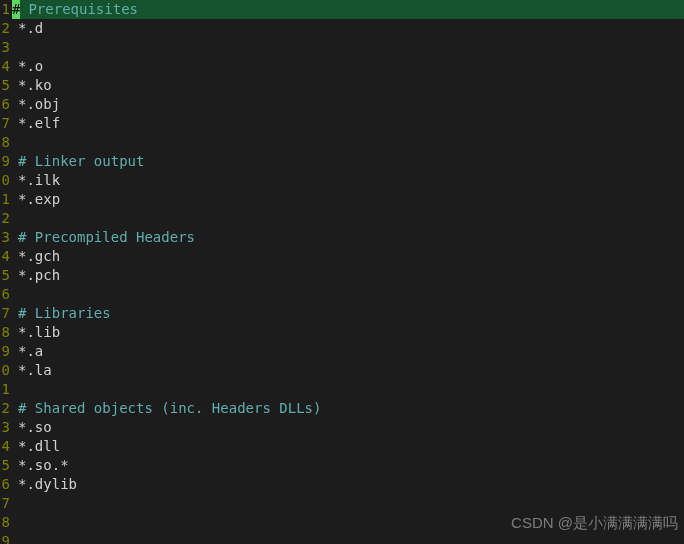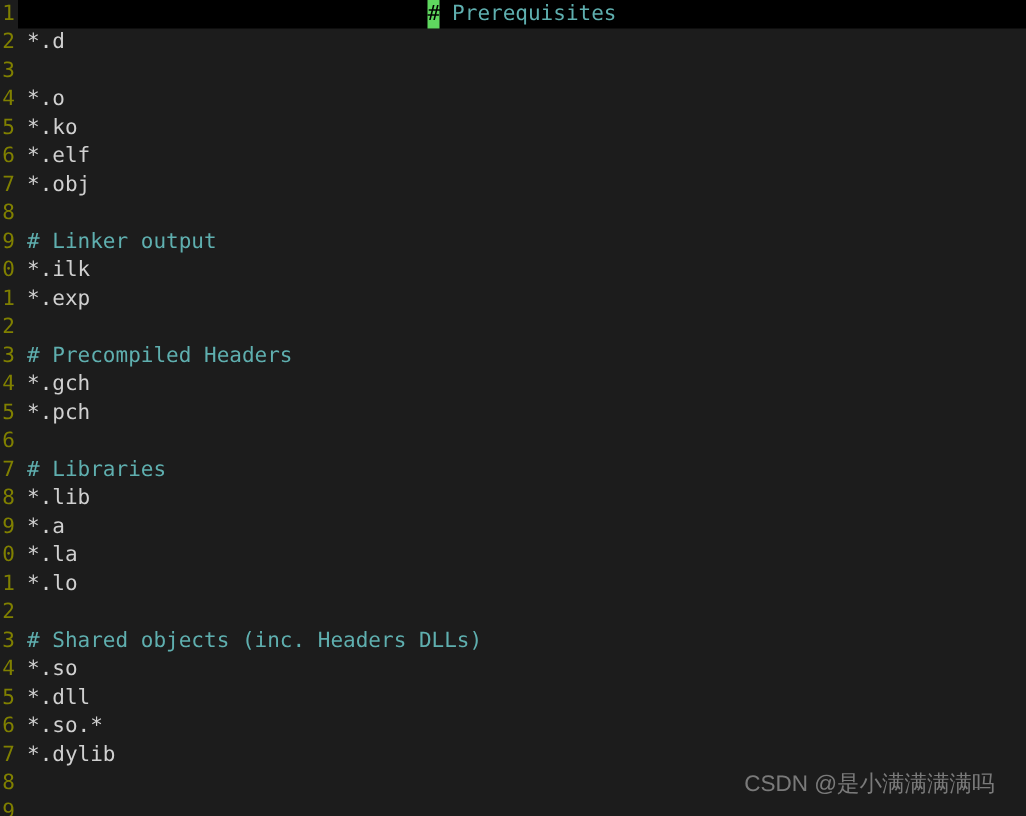--- a/index.html
+++ b/index.html
@@ -35,41 +35,40 @@
     }
     .content {
       flex: 1;
       padding-left: 6px;
     }
     .line {
       height: 19px;
       white-space: pre;
     }
     .line.current {
-      background: #000000;
+      background: #14532d;
       margin-left: -6px;
       padding-left: 0;
-      text-align: center;
     }
     .comment {
       color: #5fafaf;
     }
     .text {
       color: #d0d0d0;
     }
     .cursor-block {
       background: #5fd75f;
       color: #000;
       display: inline-block;
       width: 8px;
     }
     .watermark {
       position: absolute;
       bottom: 12px;
-      right: 21px;
+      right: 6px;
       color: rgba(200,200,200,0.55);
       font-size: 15px;
       font-family: sans-serif;
       pointer-events: none;
     }
   </style>
 </head>
 <body>
 
 <div class="editor">
@@ -103,36 +102,35 @@
       <div>7</div>
       <div>8</div>
       <div>9</div>
     </div>
   <div class="content">
       <div class="line current"><span class="cursor-block">#</span><span class="comment"> Prerequisites</span></div>
       <div class="line"><span class="text">*.d</span></div>
       <div class="line"><span class="text"></span></div>
       <div class="line"><span class="text">*.o</span></div>
       <div class="line"><span class="text">*.ko</span></div>
+      <div class="line"><span class="text">*.obj</span></div>
       <div class="line"><span class="text">*.elf</span></div>
-      <div class="line"><span class="text">*.obj</span></div>
       <div class="line"><span class="text"></span></div>
       <div class="line"><span class="comment"># Linker output</span></div>
       <div class="line"><span class="text">*.ilk</span></div>
       <div class="line"><span class="text">*.exp</span></div>
       <div class="line"><span class="text"></span></div>
       <div class="line"><span class="comment"># Precompiled Headers</span></div>
       <div class="line"><span class="text">*.gch</span></div>
       <div class="line"><span class="text">*.pch</span></div>
       <div class="line"><span class="text"></span></div>
       <div class="line"><span class="comment"># Libraries</span></div>
       <div class="line"><span class="text">*.lib</span></div>
       <div class="line"><span class="text">*.a</span></div>
       <div class="line"><span class="text">*.la</span></div>
-      <div class="line"><span class="text">*.lo</span></div>
       <div class="line"><span class="text"></span></div>
       <div class="line"><span class="comment"># Shared objects (inc. Headers DLLs)</span></div>
       <div class="line"><span class="text">*.so</span></div>
       <div class="line"><span class="text">*.dll</span></div>
       <div class="line"><span class="text">*.so.*</span></div>
       <div class="line"><span class="text">*.dylib</span></div>
     </div>
 </div>
 
 <div class="watermark">CSDN @是小满满满满吗</div>

